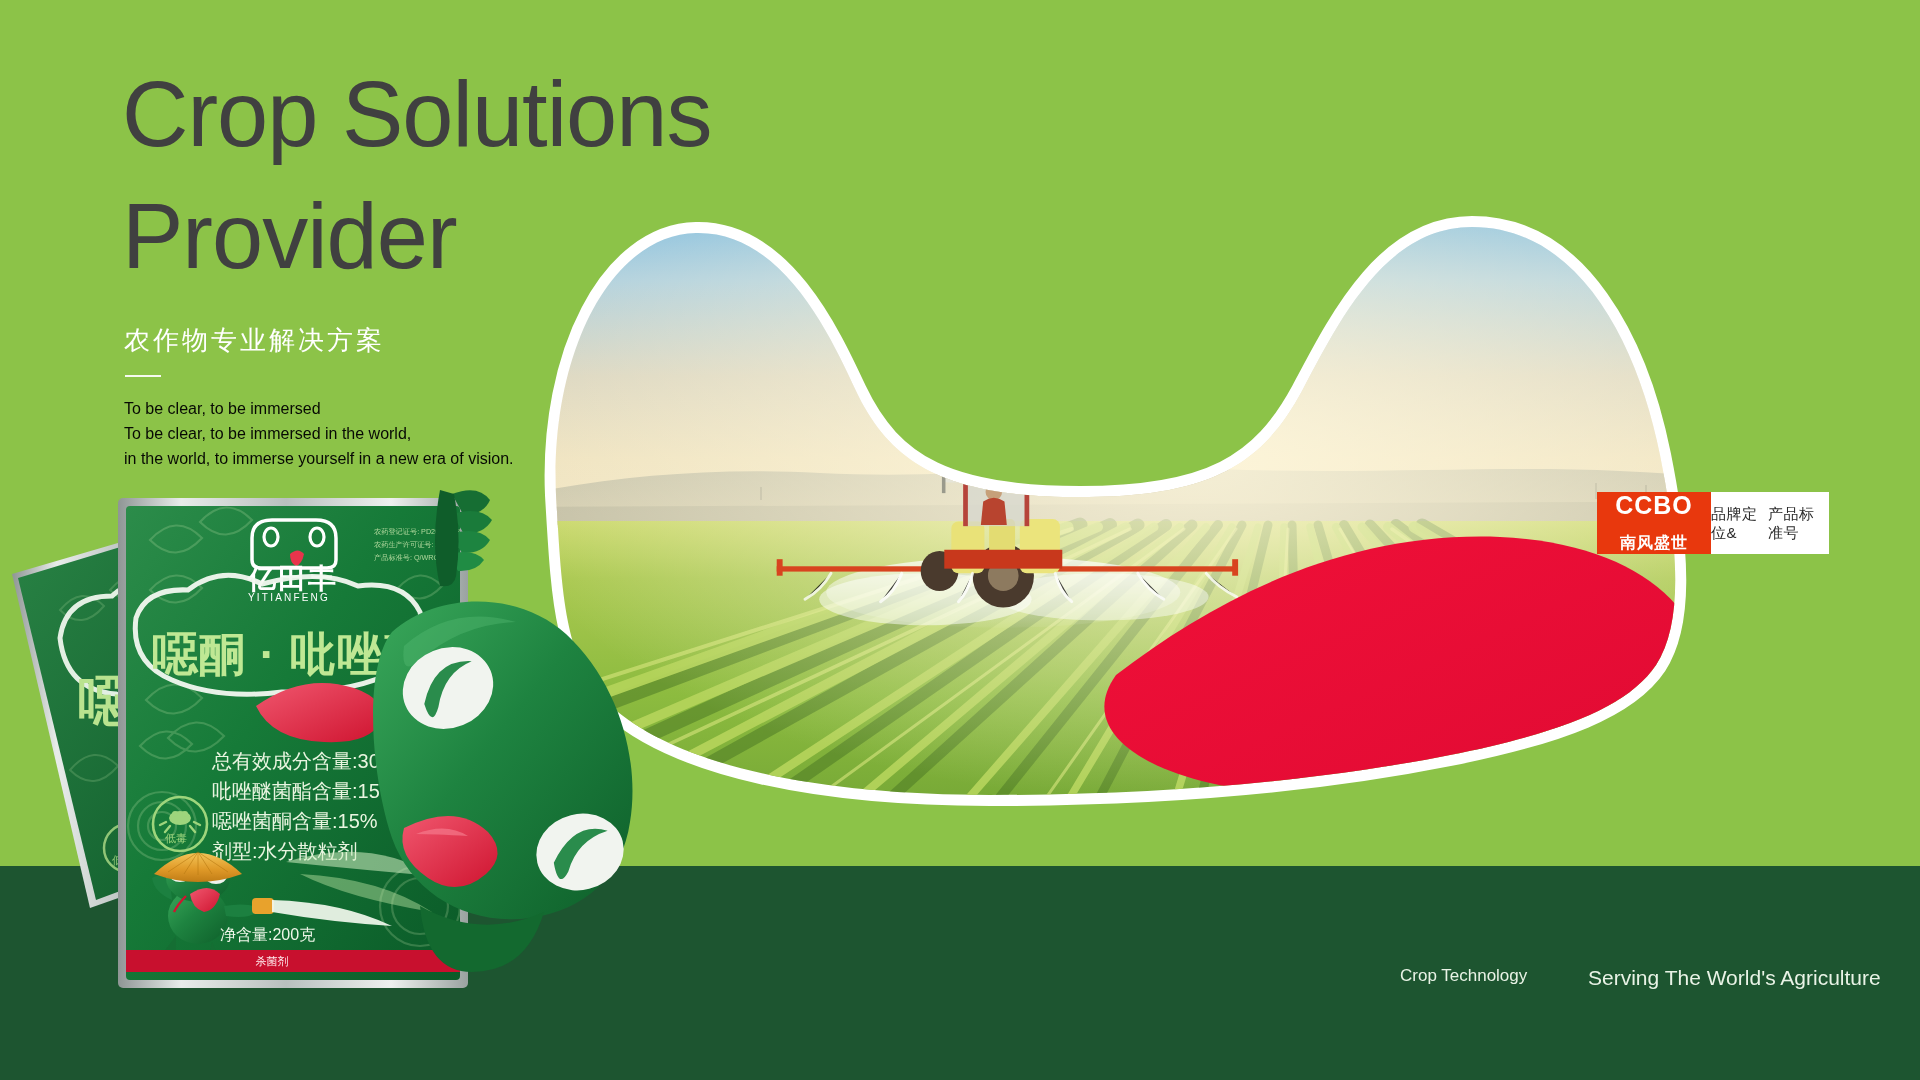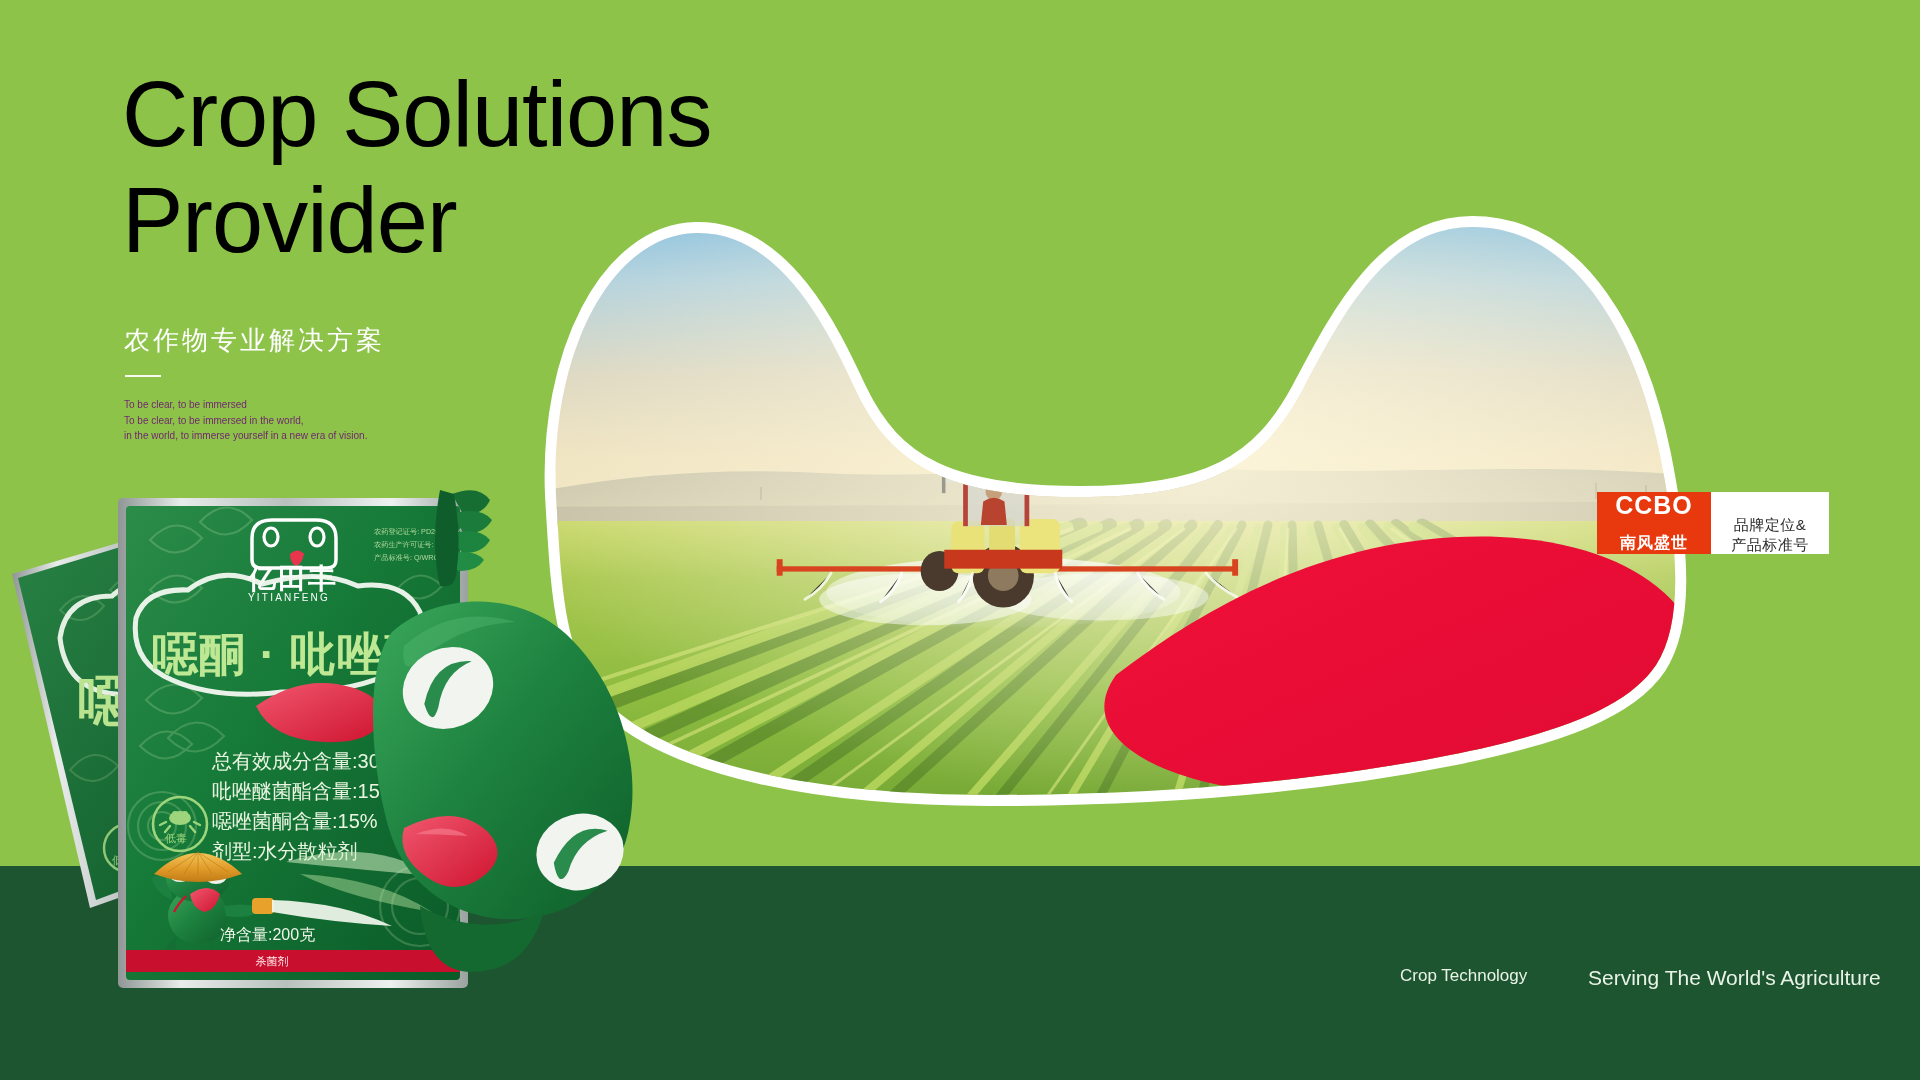--- a/index.html
+++ b/index.html
@@ -15,35 +15,35 @@
   .band-light { position:absolute; left:0; top:0; width:1920px; height:866px; background:#8cc348; }
   .band-dark  { position:absolute; left:0; top:866px; width:1920px; height:214px; background:#1d5530; }
 
   
   .headline {
     position:absolute; left:122px; top:68px; width:760px;
     color:#ffffff; line-height:1.0;
   }
   .headline .l1, .headline .l2 {
     font-size:92px; font-weight:300; letter-spacing:-1px;
-    color:#000000; display:block; white-space:nowrap;
-  }
-  .headline .l2 { margin-top:14px; }
+    color:#404040; display:block; white-space:nowrap;
+  }
+  .headline .l2 { margin-top:30px; }
 
   .subtitle {
     position:absolute; left:124px; top:323px;
     font-size:26px; color:#ffffff; letter-spacing:3px; font-weight:400;text-align:center;
   }
   .rule {
     position:absolute; left:125px; top:375px; width:36px; height:2px;
     background:#ffffff; opacity:.92;
   }
   .paratext {
     position:absolute; left:124px; top:397px; width:420px;
-    font-size:10px; line-height:1.55; color:#701a75; opacity:.95;
+    font-size:16px; line-height:1.55; color:#000000; opacity:.95;
   }
   .paratext div { white-space:nowrap; }
 
   
   .footer-row { position:absolute; left:0; top:966px; width:1920px; height:40px; }
   .footer-a { position:absolute; left:1400px; top:0; font-size:17px; color:#e9f3e6; }
   .footer-b { position:absolute; left:1588px; top:0; font-size:21px; color:#e9f3e6; }
 
   
   .hero-wrap { position:absolute; left:520px; top:195px; width:1300px; height:640px; }
@@ -53,21 +53,21 @@
   .badge { position:absolute; left:1597px; top:492px; width:232px; height:62px; display:flex; }
   .badge-red {
     width:114px; height:62px; background:#e8380d;
     display:flex; flex-direction:column; align-items:center; justify-content:center;
     color:#fff;
   }
   .badge-red .en { font-size:25px; font-weight:700; letter-spacing:1px; line-height:1; }
   .badge-red .cn { font-size:16px; font-weight:700; letter-spacing:1px; line-height:1.25; margin-top:15px;}
   .badge-white {
     width:118px; height:62px; background:#ffffff;
-    display:flex; flex-direction:column; align-items:center; justify-content:flex-end;
+    display:flex; flex-direction:row; align-items:center; justify-content:center;
     color:#2b2b2b;
   }
   .badge-white span { font-size:15px; line-height:1.3; letter-spacing:.5px; }
 
   
   .packs { position:absolute; left:0px; top:470px; width:560px; height:560px; }
 </style>
 </head>
 <body>
 

